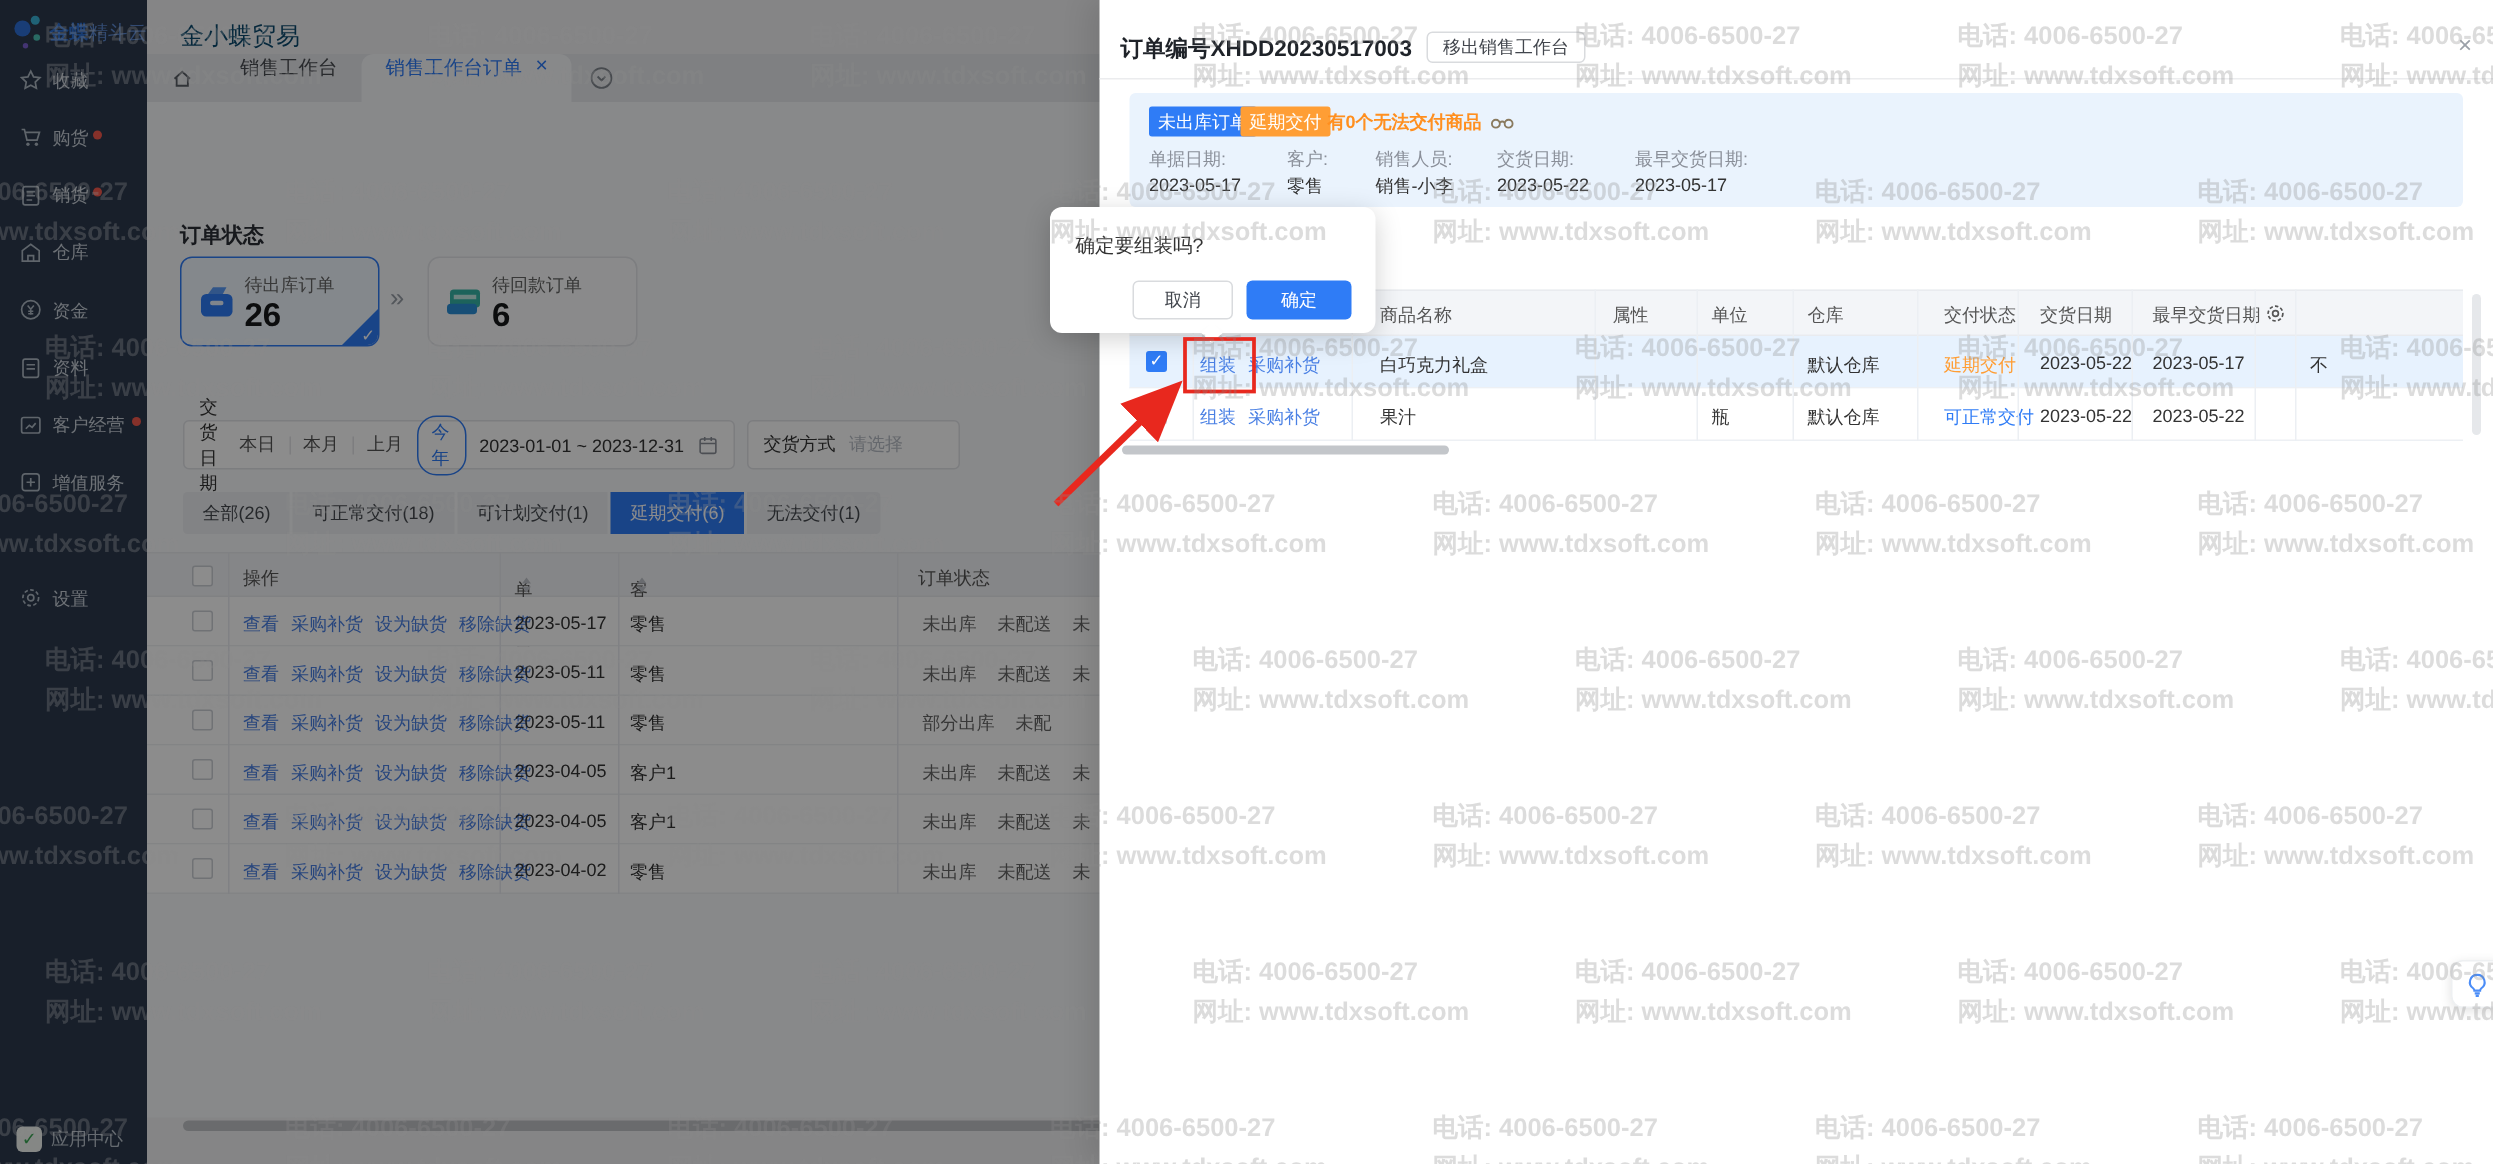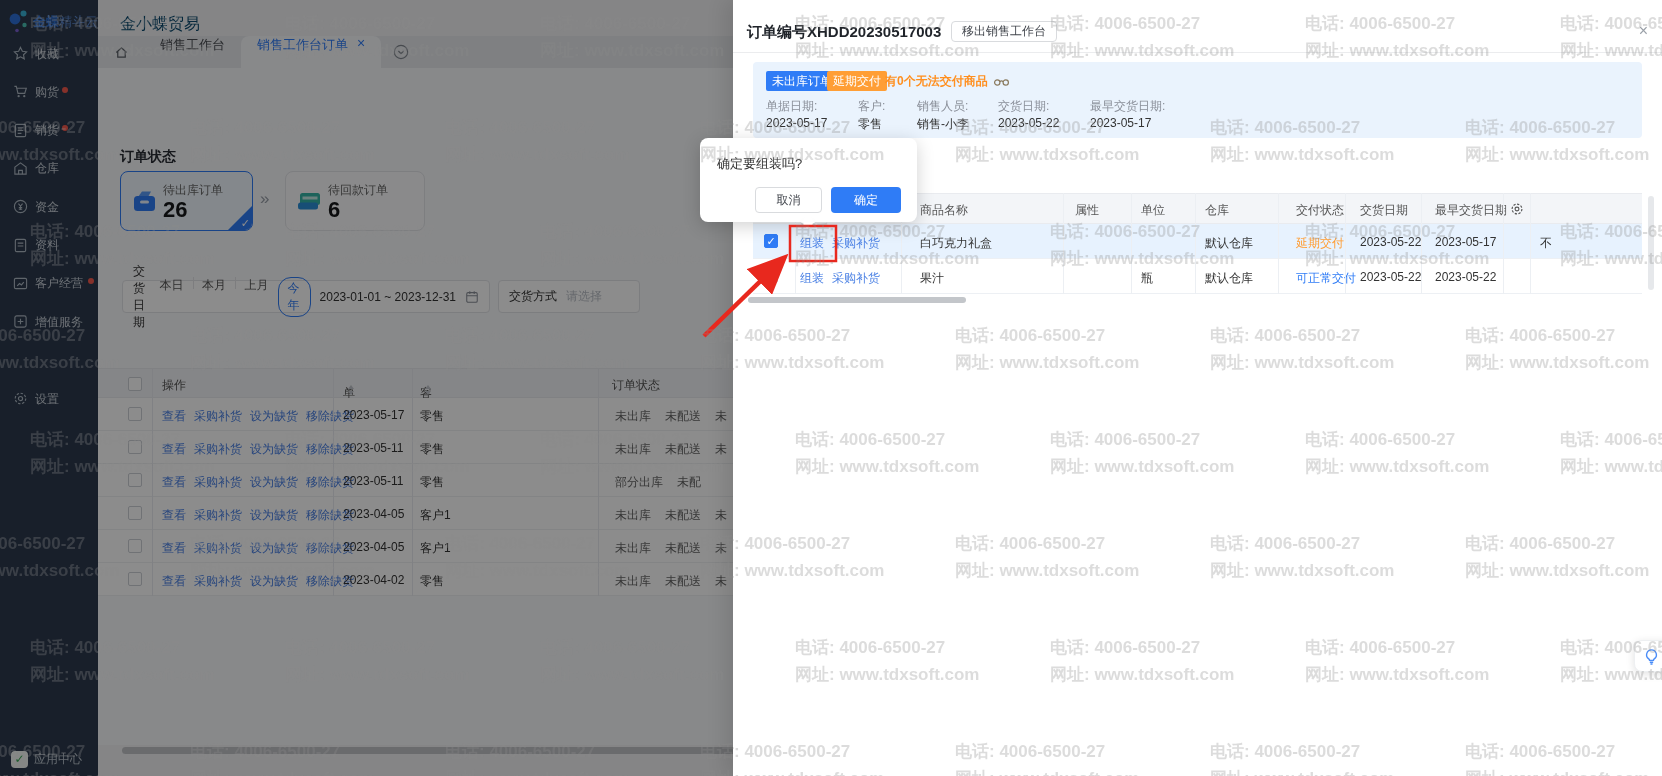--- a/index.html
+++ b/index.html
@@ -276,41 +276,48 @@
           <rect x="4" y="4" width="20" height="12" rx="2.5" fill="#35b5a7"></rect>
           <rect x="6.5" y="7.5" width="15" height="3" fill="#c4ebe6"></rect>
           <rect x="2" y="13.5" width="20" height="7" rx="2.5" fill="#2b8fd8"></rect>
         </svg>
         <span class="c-label">待回款订单</span>
         <span class="c-value">6</span>
       </div>
 
       <div class="fbox fbox1">
         <span class="f-label">交货日期</span>
-        <span id="quick-filters" style="display:flex;gap:9px">
+        <span id="quick-filters" style="display:flex;align-items:center;gap:9px">
             <span class="f-q">本日</span>
             <span class="f-sep"></span>
             <span class="f-q">本月</span>
             <span class="f-sep"></span>
             <span class="f-q">上月</span>
             <span class="f-pill">今年</span>
           </span>
         <span class="f-range">2023-01-01  ~  2023-12-31</span>
         <span class="f-cal">
           <svg viewBox="0 0 16 16">
               <rect x="2" y="3" width="12" height="11" rx="1.5" fill="none" stroke="currentColor" stroke-width="1.2"></rect>
               <path d="M2 6.5h12M5.5 1.5v3M10.5 1.5v3" stroke="currentColor" stroke-width="1.2"></path>
             </svg>
         </span>
       </div>
       <div class="fbox fbox2">
         <span class="f-label">交货方式</span>
         <span class="f-ph">请选择</span>
       </div>
 
+      <div class="segs" id="status-tabs">
+          <span class="seg">全部(26)</span>
+          <span class="seg">可正常交付(18)</span>
+          <span class="seg">可计划交付(1)</span>
+          <span class="seg active">延期交付(6)</span>
+          <span class="seg">无法交付(1)</span>
+        </div>
 
       <div class="otable">
         <div class="oth">
           <span class="cb" style="left:30px;top:8px"></span>
           <span style="left:64px">操作</span>
           <span style="left:245px">
               <span>单据日期</span>
               <span class="sort">
                 <i class="up"></i>
                 <i class="dn"></i>

